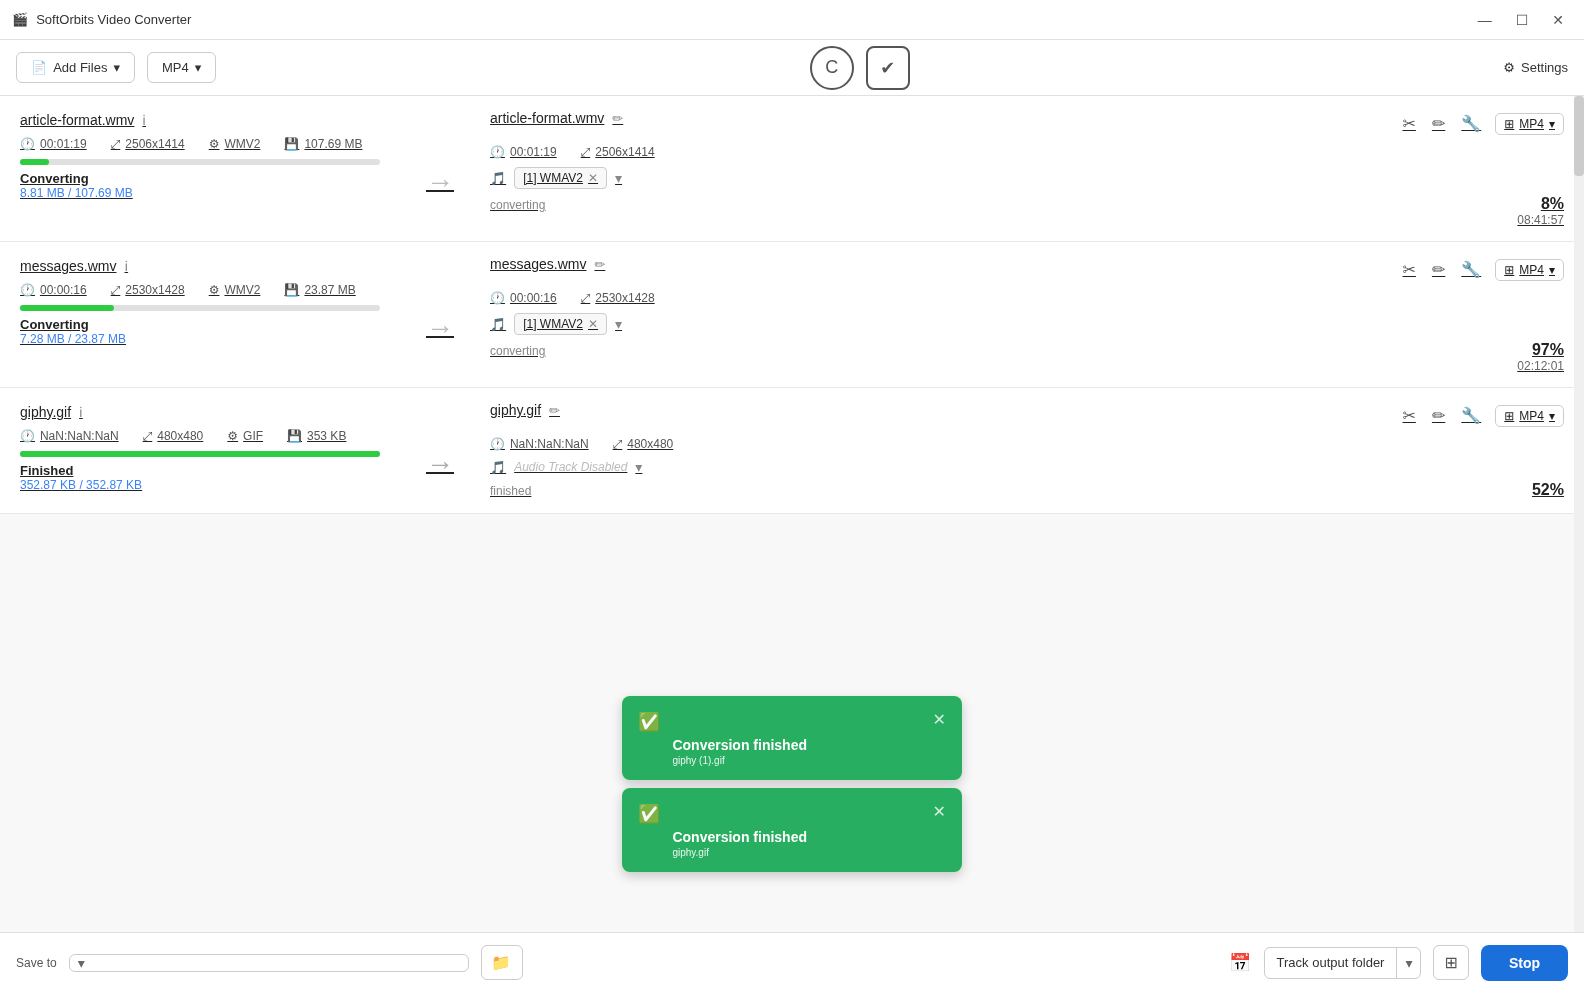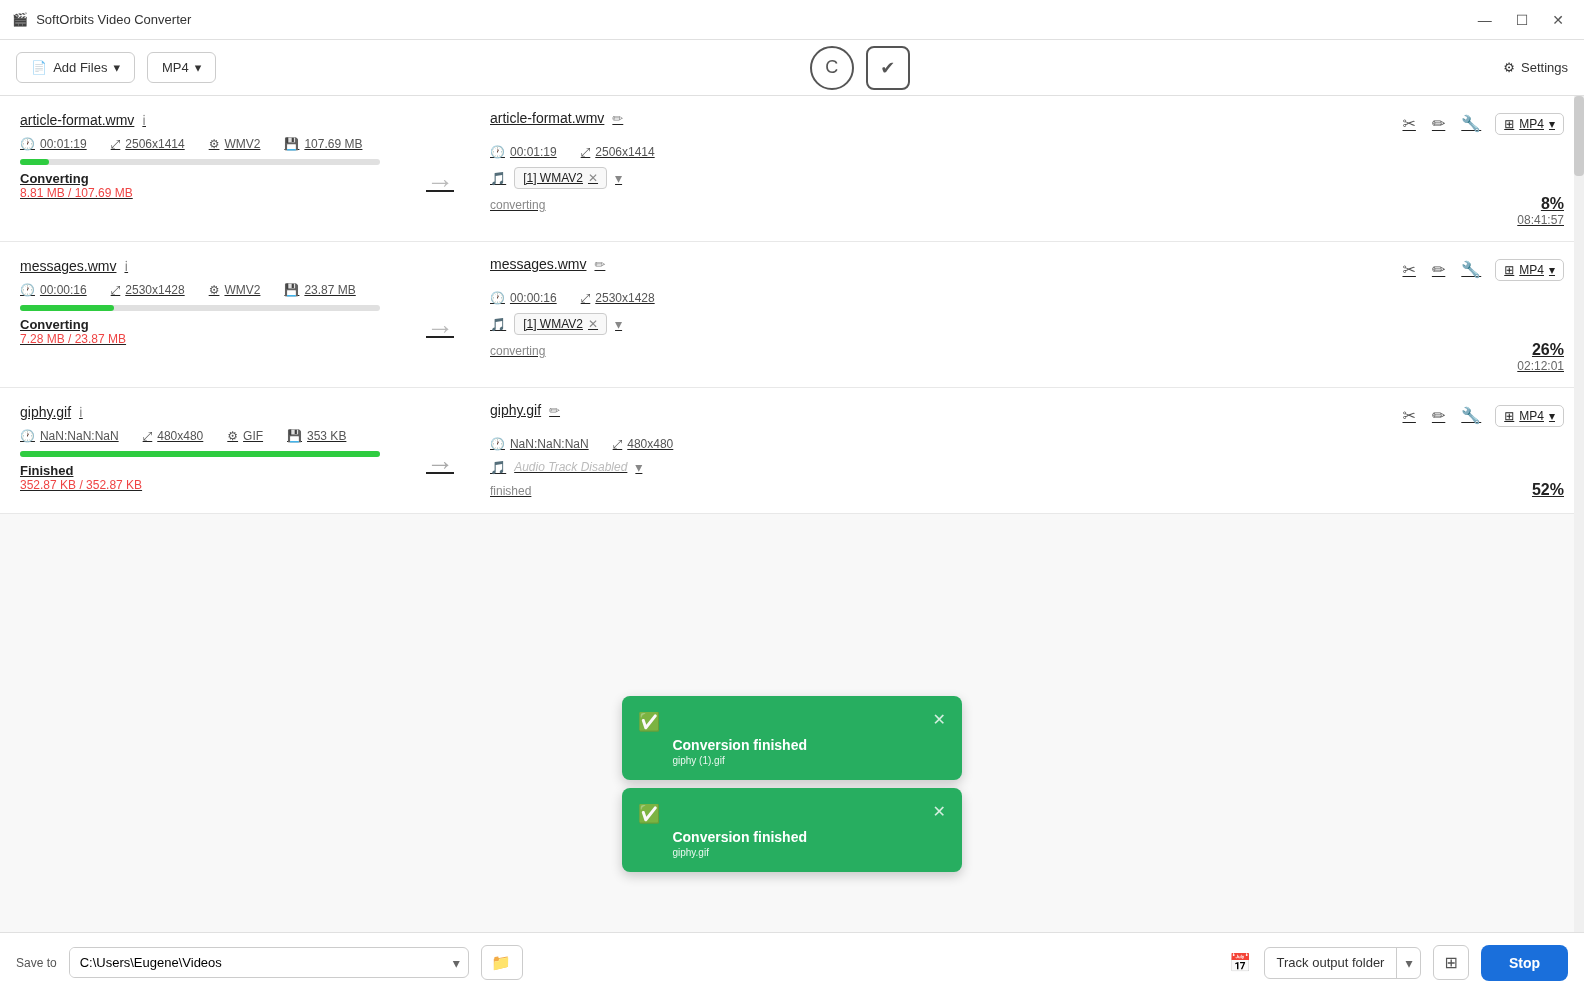--- a/index.html
+++ b/index.html
@@ -87,21 +87,21 @@
     .file-name { font-size: 14px; font-weight: 500; color: #222; }
     .info-icon { color: #888; font-size: 14px; cursor: pointer; }
 
     .file-meta { display: flex; flex-wrap: wrap; gap: 12px 24px; color: #555; font-size: 12px; margin-bottom: 8px; }
     .file-meta-item { display: flex; align-items: center; gap: 5px; }
 
     .progress-area { margin-top: 6px; }
     .progress-bar-bg { height: 6px; background: #e0e0e0; border-radius: 3px; margin-bottom: 6px; }
     .progress-bar-fill { height: 6px; background: #2ecc40; border-radius: 3px; }
     .progress-label { font-size: 13px; font-weight: 600; color: #222; }
-    .progress-size { font-size: 12px; color: #ef4444; }
+    .progress-size { font-size: 12px; color: #3b82f6; }
 
     .arrow-area {
       flex: 0 0 80px;
       display: flex;
       align-items: center;
       justify-content: center;
       padding-top: 20px;
     }
     .arrow { font-size: 28px; color: #bbb; }
     .arrow.active { color: #aaa; }
@@ -436,21 +436,21 @@
           <span>🎵</span>
           <div class="audio-tag">
             <span>[1] WMAV2</span>
             <span class="remove">✕</span>
           </div>
           <button class="audio-dropdown">▾</button>
         </div>
         <div style="display:flex;justify-content:space-between;margin-top:6px;align-items:baseline;">
           <span class="status-converting">converting</span>
           <div class="right-status-col">
-            <div class="percent">26%</div>
+            <div class="percent">97%</div>
             <div class="time-remaining">02:12:01</div>
           </div>
         </div>
       </div>
     </div>
   </div>
 
   <div class="file-row">
     <div class="file-row-inner">
       <div class="file-left">
@@ -554,21 +554,20 @@
       </div>
       <span class="toast-close">✕</span>
     </div>
   </div>
 
 </div>
 
 <div class="bottom-bar">
   <span class="save-to-label">Save to</span>
   <div class="path-input-wrap">
-    <input class="path-input" type="text" value="C:\Users\Eugene\Videos" style="">
     <button class="path-dropdown">▾</button>
   </div>
   <button class="folder-btn">📁</button>
   <div class="bottom-right">
     <span style="font-size:18px;cursor:pointer;">📅</span>
     <div class="open-output-wrap">
       <button class="open-output-btn">
         <span>Track output folder</span>
       </button>
       <button class="open-output-dropdown">▾</button>

